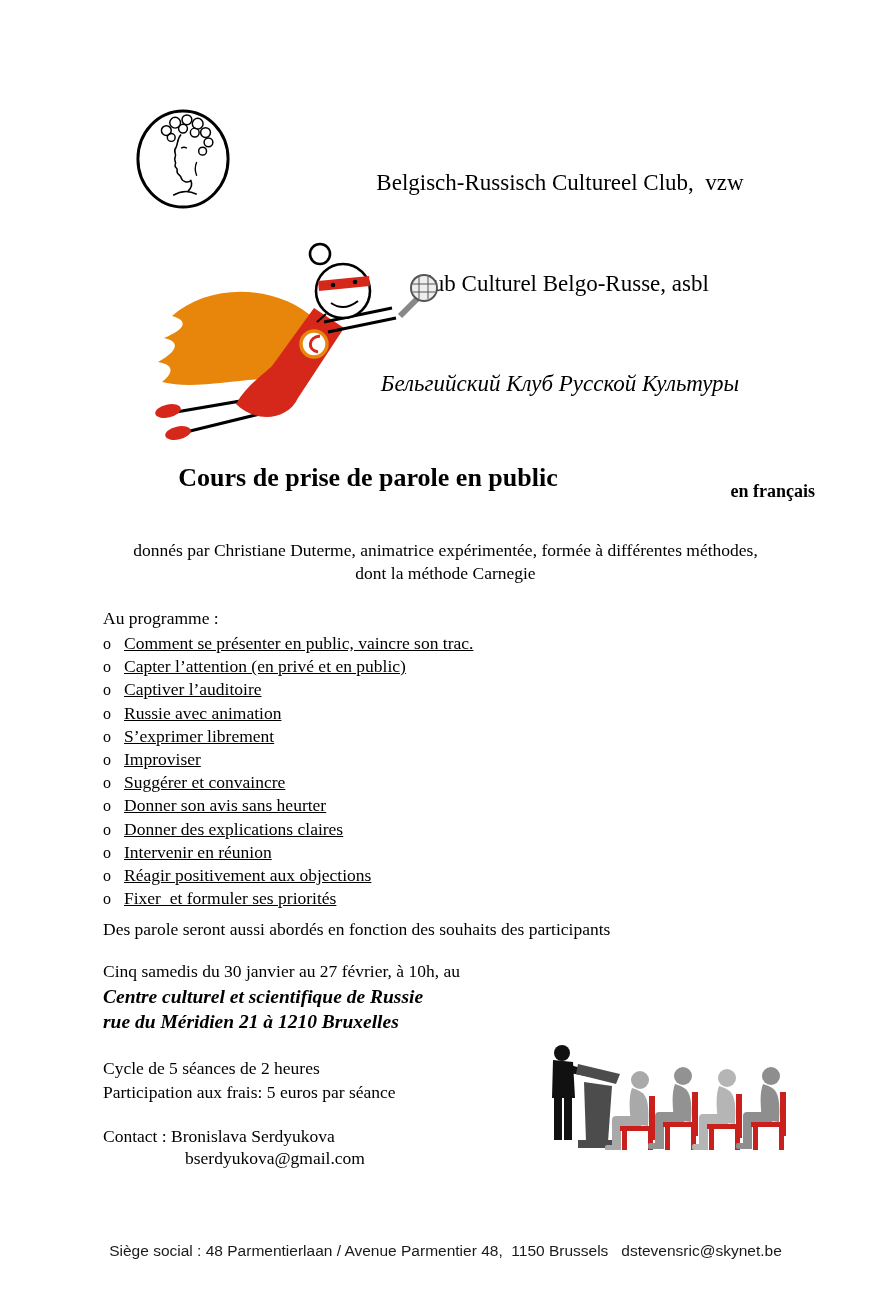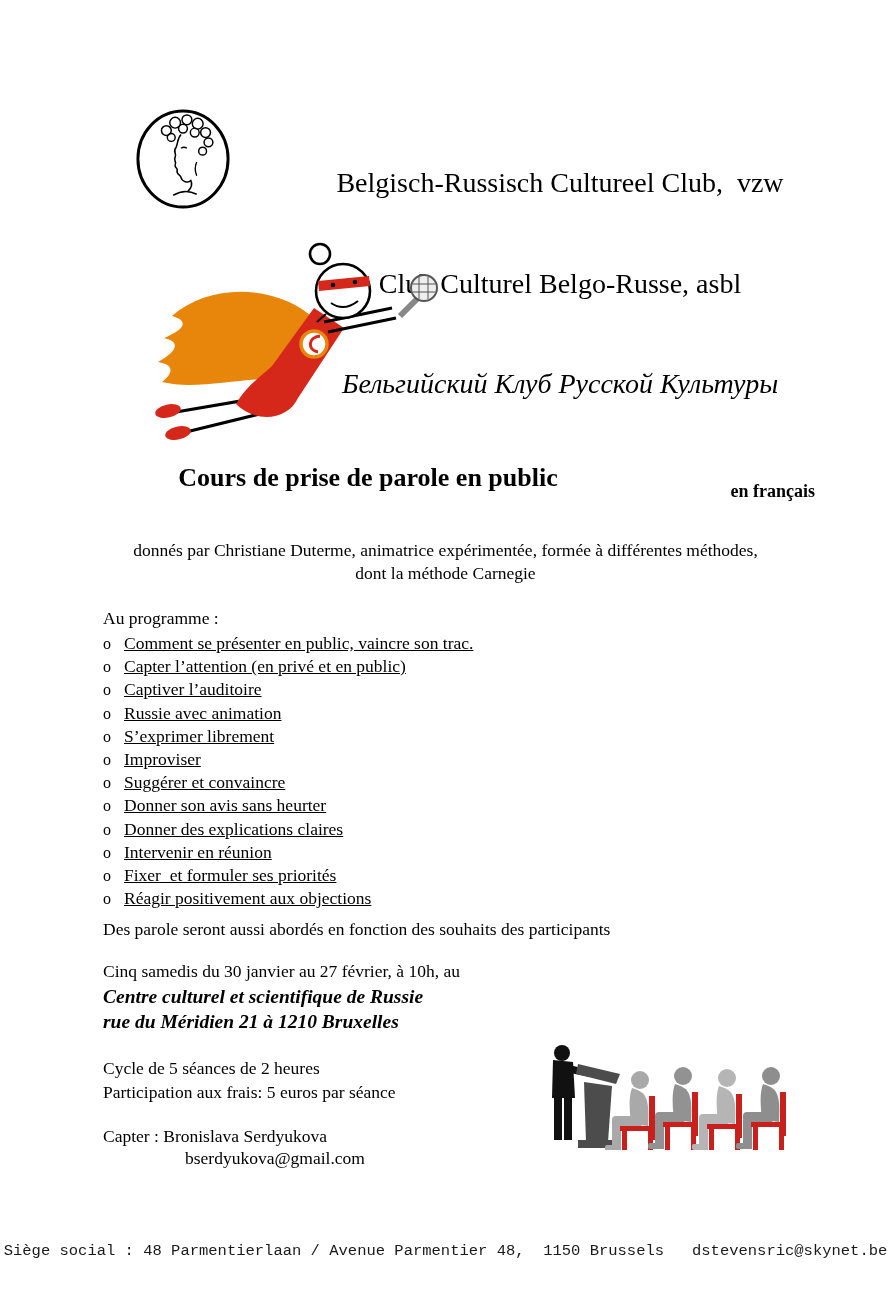--- a/index.html
+++ b/index.html
@@ -11,21 +11,21 @@
     color:#000000;
     font-family:"Liberation Serif", serif;
     overflow:hidden;
   }
   .abs { position:absolute; }
   .pre { white-space:pre-wrap; }
 
   .logo { left:134px; top:106px; width:98px; height:106px; }
   .header-text {
     left:240px; top:99px; width:640px;
-    text-align:center; font-size:28px; line-height:33.5px;
+    text-align:center; font-size:23px; line-height:33.5px;
   }
   .header-text .ru { font-style:italic; }
 
   .hero { left:118px; top:224px; width:332px; height:222px; }
 
   .title {
     left:0; top:447px; width:704px;
     text-align:center; font-size:26px; font-weight:bold;
     margin:16px;
   }
@@ -65,21 +65,21 @@
   .cycle  { left:103px; top:1059px; }
   .fee    { left:103px; top:1083px; }
   .contact-line1 { left:103px; top:1127px; }
   .contact-email { left:185px; top:1149px; }
 
   .audience { left:528px; top:1040px; width:276px; height:110px; }
 
   .footer {
     left:0; top:1242px; width:891px;
     text-align:center;
-    font-family:Liberation Mono, monospace;
+    font-family:Liberation Sans, sans-serif;
     font-size:15.5px;
     color:#1a1a1a;
   }
 </style>
 </head>
 <body>
 
 <div class="page">
 
   <div class="abs logo">
@@ -163,31 +163,31 @@
     <li><span class="bullet">o</span><span>Comment se présenter en public, vaincre son trac.</span></li>
     <li><span class="bullet">o</span><span>Capter l’attention (en privé et en public)</span></li>
     <li><span class="bullet">o</span><span>Captiver l’auditoire</span></li>
     <li><span class="bullet">o</span><span>Russie avec animation</span></li>
     <li><span class="bullet">o</span><span>S’exprimer librement</span></li>
     <li><span class="bullet">o</span><span>Improviser</span></li>
     <li><span class="bullet">o</span><span>Suggérer et convaincre</span></li>
     <li><span class="bullet">o</span><span>Donner son avis sans heurter</span></li>
     <li><span class="bullet">o</span><span>Donner des explications claires</span></li>
     <li><span class="bullet">o</span><span>Intervenir en réunion</span></li>
+    <li><span class="bullet">o</span><span>Réagir positivement aux objections</span></li>
     <li><span class="bullet">o</span><span>Fixer  et formuler ses priorités</span></li>
-    <li><span class="bullet">o</span><span>Réagir positivement aux objections</span></li>
   </ul>
 
   <div class="abs body-text pre modules-note">Des parole seront aussi abordés en fonction des souhaits des participants</div>
   <div class="abs body-text pre schedule-intro">Cinq samedis du 30 janvier au 27 février, à 10h, au</div>
   <div class="abs venue-line venue1 pre">Centre culturel et scientifique de Russie</div>
   <div class="abs venue-line venue2 pre">rue du Méridien 21 à 1210 Bruxelles</div>
   <div class="abs body-text pre cycle">Cycle de 5 séances de 2 heures</div>
   <div class="abs body-text pre fee">Participation aux frais: 5 euros par séance</div>
-  <div class="abs body-text pre contact-line1">Capter : Bronislava Serdyukova</div>
+  <div class="abs body-text pre contact-line1">Contact : Bronislava Serdyukova</div>
   <div class="abs body-text pre contact-email">bserdyukova@gmail.com</div>
 
   <div class="abs audience">
     <svg width="276" height="110" viewBox="0 0 276 110">
 
       <g fill="#111111">
         <circle cx="34" cy="13" r="8"></circle>
         <path d="M25,20 L45,22 L47,58 L24,58 Z"></path>
         <path d="M42,25 L64,31 L62,37 L42,33 Z"></path>
         <rect x="26" y="56" width="8" height="44"></rect>

